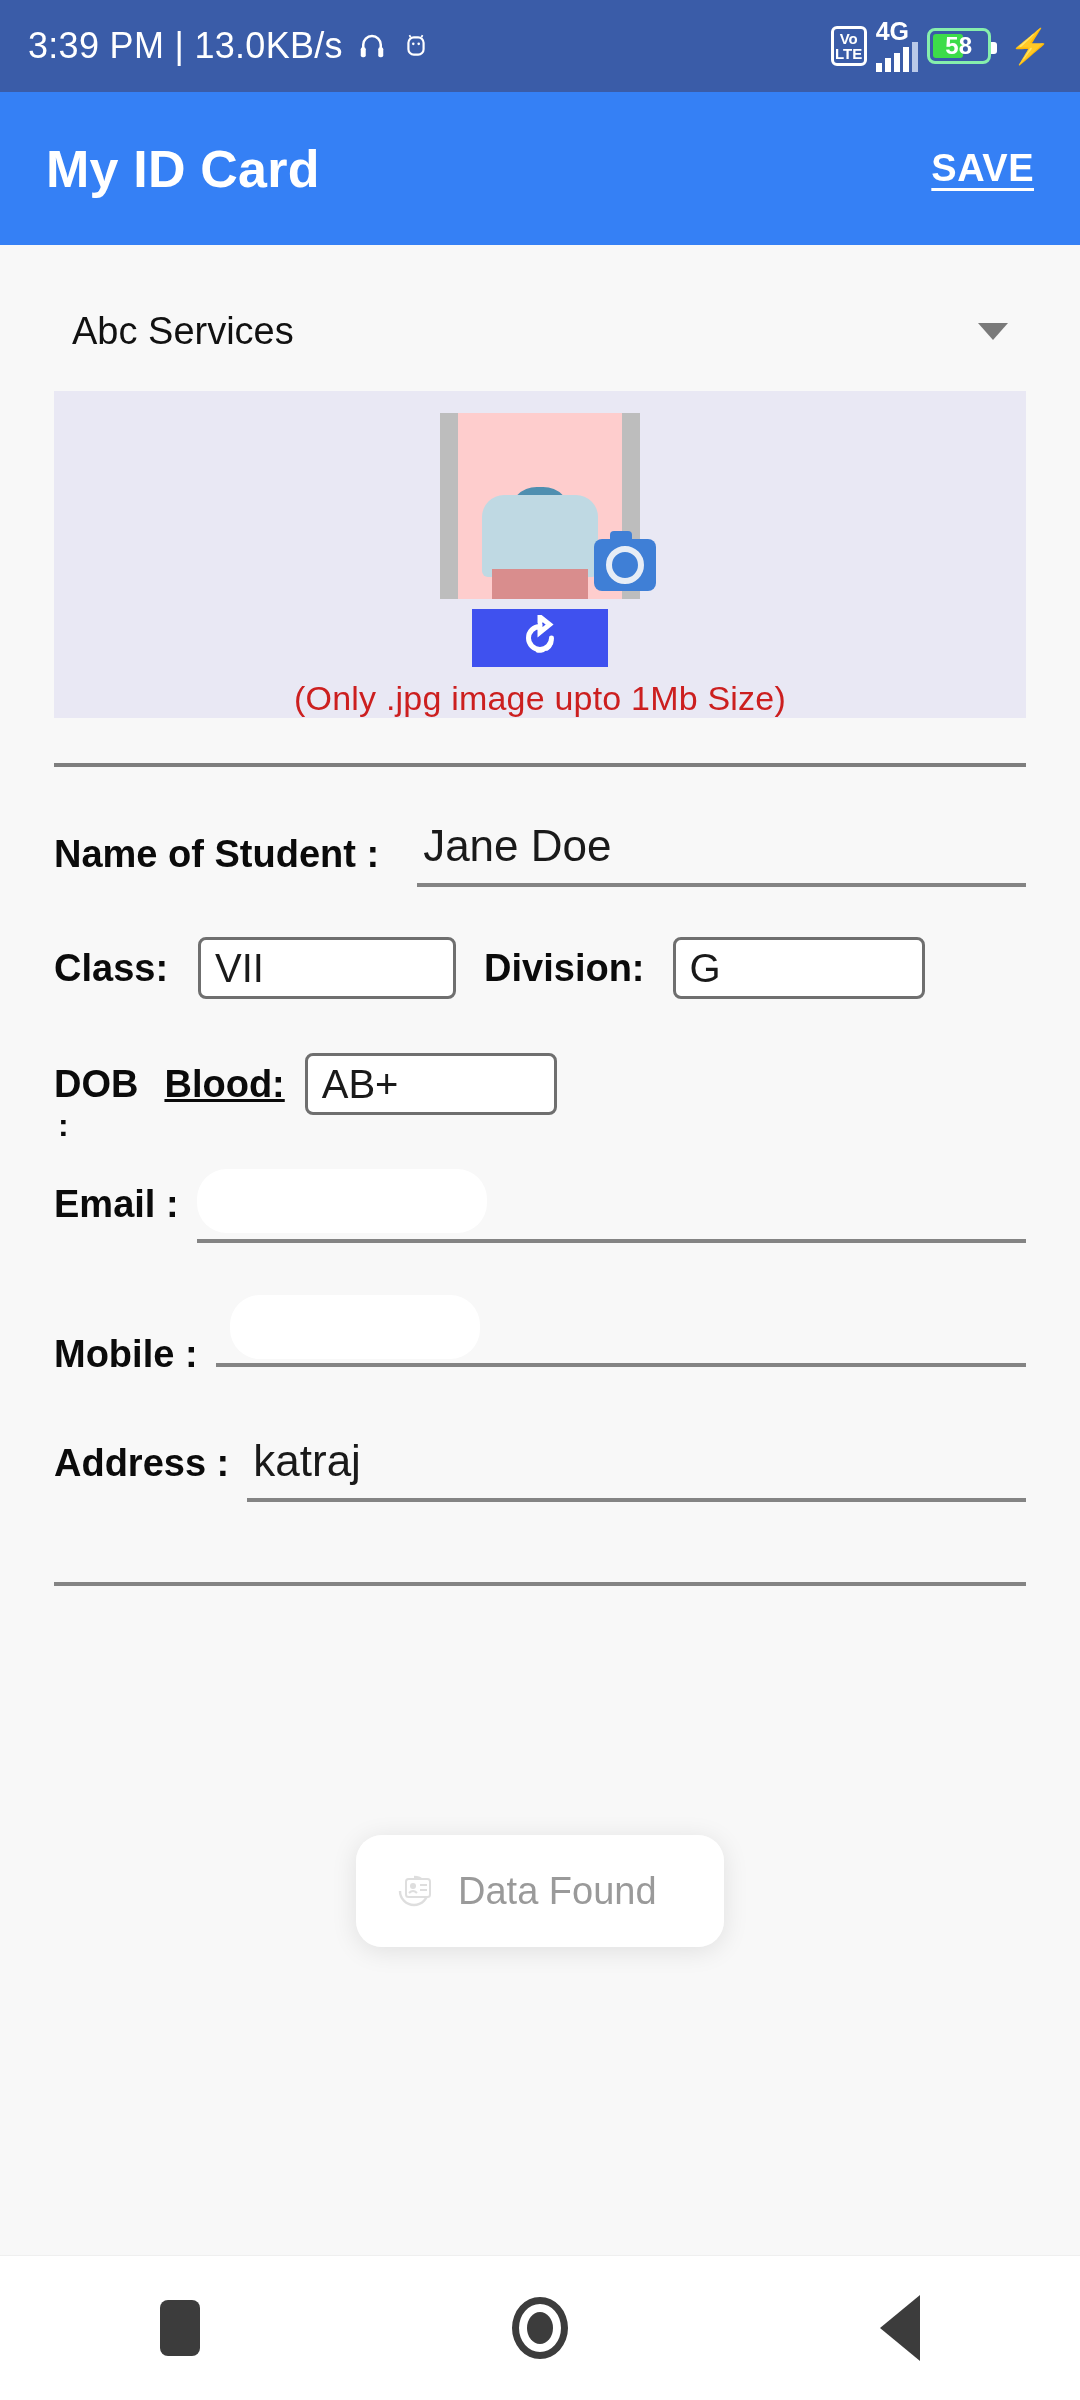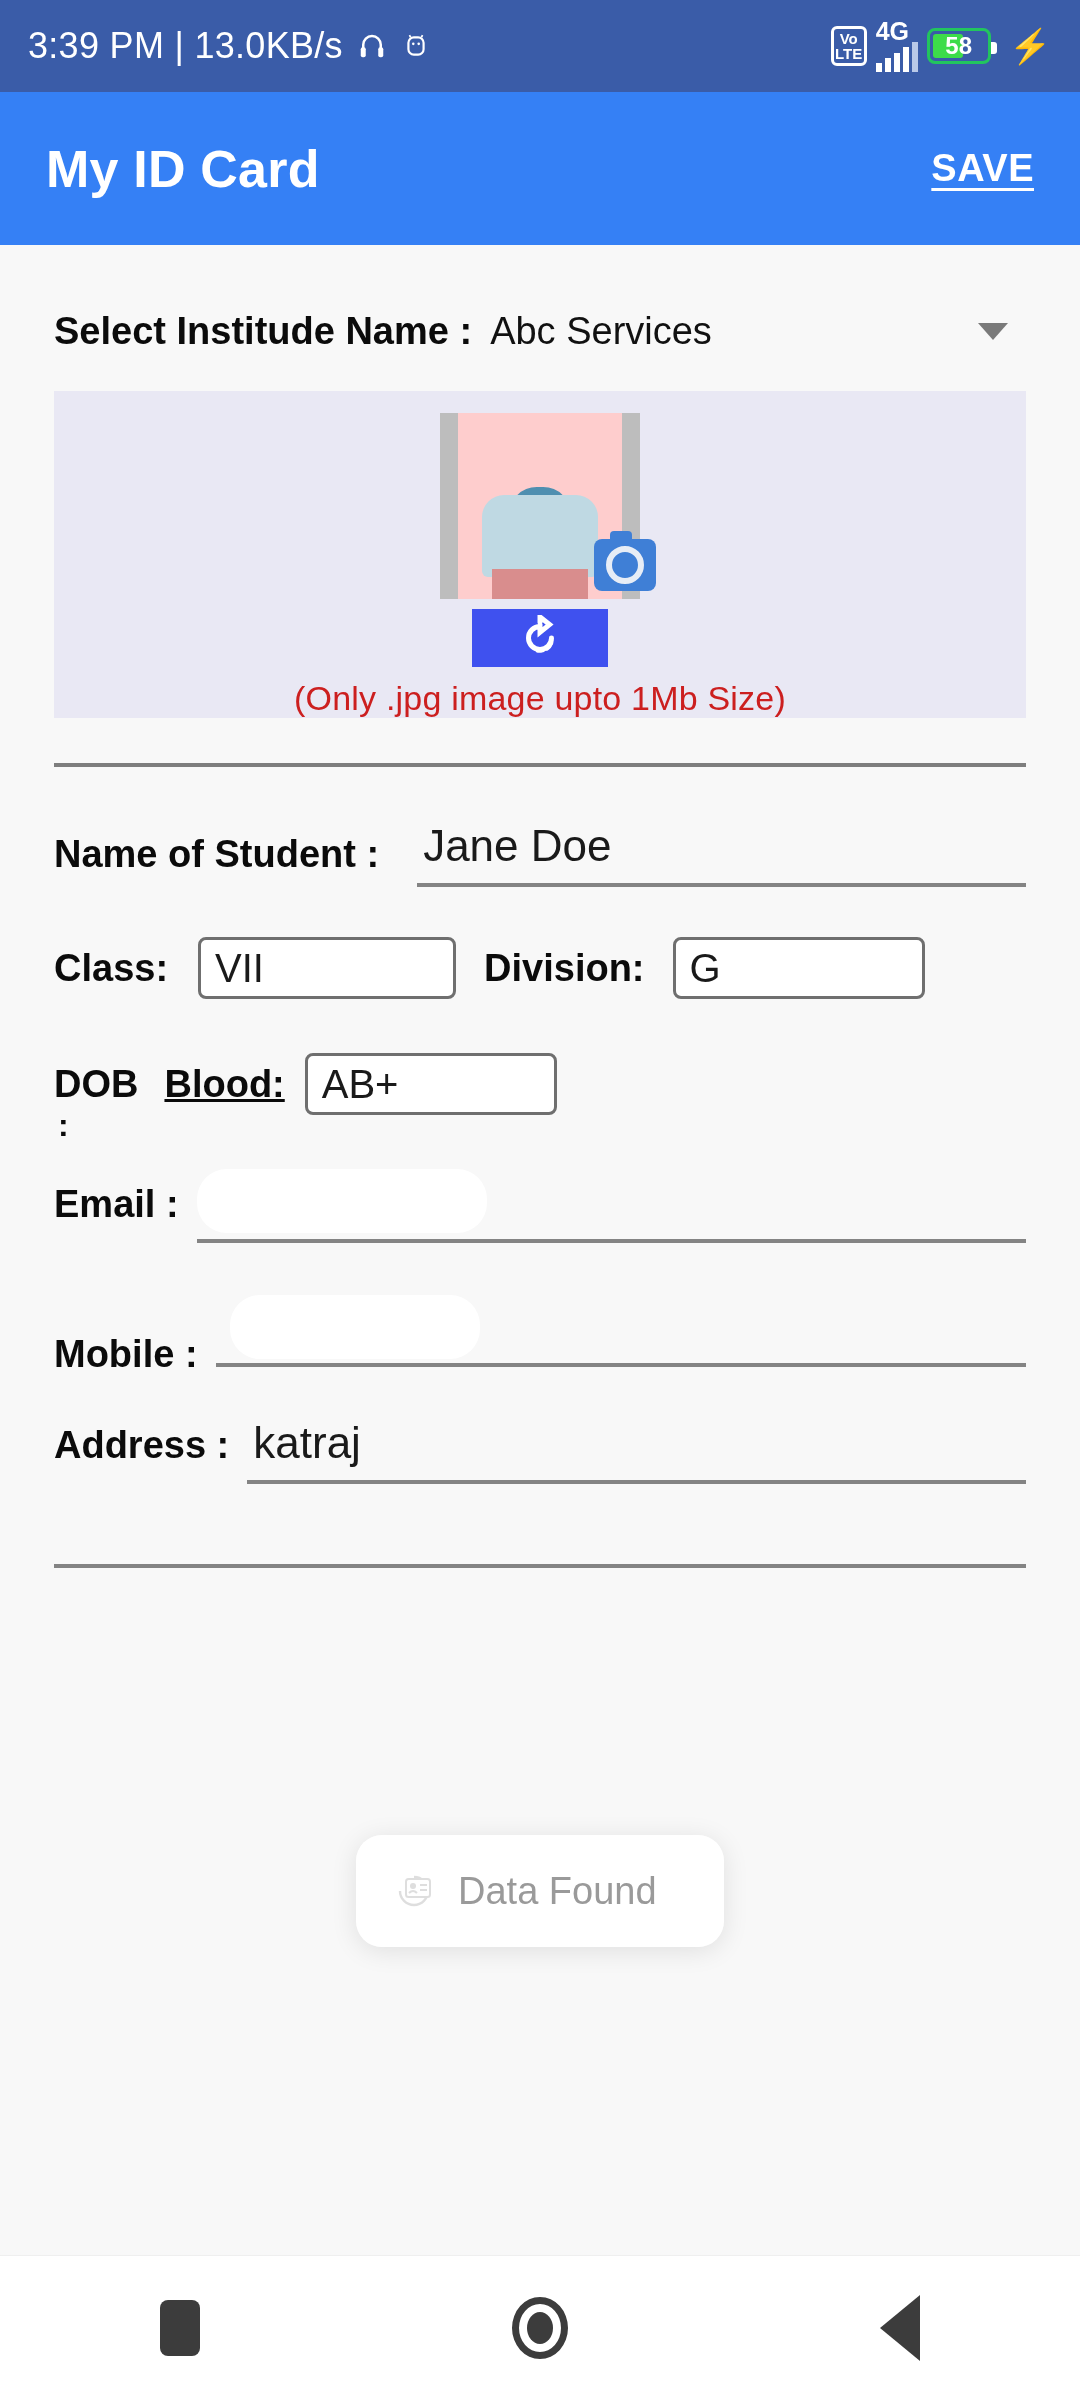--- a/index.html
+++ b/index.html
@@ -35,21 +35,21 @@
   .net-label { color: #ffffff; font-size: 25px; font-weight: 600; line-height: 22px; }
   .bars { display: flex; align-items: flex-end; gap: 3px; height: 30px; }
   .bars i { display: block; width: 6px; background: #ffffff; }
   .bars i:nth-child(1){height:9px;}
   .bars i:nth-child(2){height:14px;}
   .bars i:nth-child(3){height:19px;}
   .bars i:nth-child(4){height:25px;}
   .bars i:nth-child(5){height:30px; background:#b9c9e8;}
   .battery {
     position: relative; width: 64px; height: 36px;
-    border: 3px solid #22c55e; border-radius: 8px; display:flex; align-items:center;
+    border: 3px solid #86efac; border-radius: 8px; display:flex; align-items:center;
     padding: 3px;
   }
   .battery::after {
     content:""; position:absolute; right:-9px; top:11px;
     width:6px; height:12px; background:#ffffff; border-radius:0 3px 3px 0;
   }
   .battery-fill {
     background: #3ddc4a; height: 100%; width: 58%; border-radius: 3px;
     display:flex; align-items:center; justify-content:center;
   }
@@ -187,21 +187,21 @@
   .redact {
     position: absolute; background:#ffffff; border-radius: 30px;
   }
   .redact-email { left: 0px; top: -8px; width: 290px; height: 64px; }
 
   .row-mobile { margin-top: 62px; align-items: baseline; }
   .mobile-input { margin-left: 18px; position: relative; min-height: 62px; }
   .mobile-text { font-size: 42px; color:#111; white-space: nowrap; }
   .redact-mobile { left: 14px; top: -10px; width: 250px; height: 64px; }
 
-  .row-address { margin-top: 42px; align-items: baseline; }
+  .row-address { margin-top: 60px; align-items: baseline; }
   .address-input { margin-left: 18px; }
   .address-line2 { border-bottom: 4px solid #848484; height: 64px; margin: 20px 0 0 0;}
 
   
   .toast {
     position:absolute; left: 50%; transform: translateX(-50%);
     top: 1835px; width: 368px; height: 112px;
     background: rgba(255,255,255,0.97); border-radius: 26px;
     box-shadow: 0 4px 26px rgba(0,0,0,0.10);
     display:flex; align-items:center; gap: 20px; padding: 8px 34px;
@@ -273,21 +273,20 @@
   </div>
 
   <div class="app-bar">
     <span class="app-title">My ID Card</span>
     <span class="save-link">SAVE</span>
   </div>
 
   <div class="content">
 
     <div class="institute-row">
-      <span class="institute-label">Select Institude Name :</span>
       <span class="institute-value">Abc Services</span>
       <span class="caret"></span>
     </div>
 
     <div class="photo-panel">
       <div class="photo-wrap">
         <div class="photo-img">
           <div class="pink"></div>
           <div class="hair-l"></div>
           <div class="hair-r"></div>

